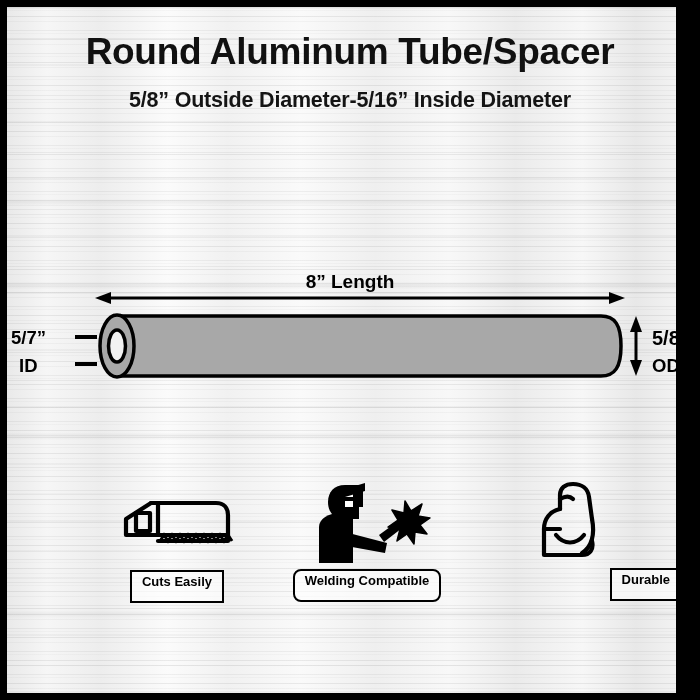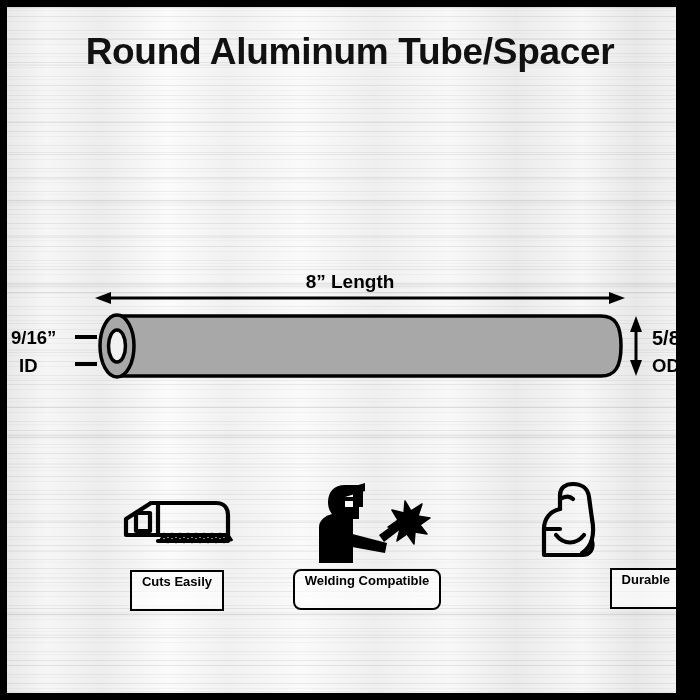--- a/index.html
+++ b/index.html
@@ -74,39 +74,40 @@
   #od-label2 { left:645px; top:348px; font-size:18.5px;text-align:right; }
   
   #features { position:absolute; top:0; left:0; width:686px; height:686px; z-index:3; }
   .feature { position:absolute; text-align:center; }
   .feat-icon { display:block; margin:0 auto; }
   .feat-label {
     display:inline-block;
     border:2px solid #000;
     background:rgba(255,255,255,0.60);
     font-size:13px; font-weight:bold; color:#000;
-    padding:3px 10px 20px 10px;
+    padding:3px 10px 12px 10px;
     line-height:1.1;
     white-space:nowrap;
   }
   #feat-0 { left:60px;  top:484px; width:220px; }
   #feat-1 { left:250px; top:472px; width:220px; }
   #feat-2 { left:455px; top:472px; width:220px;text-align:right; }
   #feat-0 .feat-label { margin-top:9px; }
   #feat-1 .feat-label { margin-top:6px;border-radius:8px; }
   #feat-2 .feat-label { margin-top:5px; }
 </style>
 </head>
 <body>
 
 <div id="poster">
   <div id="plate">
 
     <div id="header">
       <div id="title">Round Aluminum Tube/Spacer</div>
+      <div id="subtitle">5/8” Outside Diameter-5/16” Inside Diameter</div>
     </div>
 
     <div id="diagram">
 
       <svg width="686" height="686" viewBox="0 0 686 686" style="position:absolute;top:0;left:0;">
 
         <g>
           <line x1="95" y1="291" x2="611" y2="291" stroke="#000" stroke-width="3"></line>
           <polygon points="88,291 104,285 104,297" fill="#000"></polygon>
           <polygon points="618,291 602,285 602,297" fill="#000"></polygon>
@@ -131,21 +132,21 @@
         </g>
 
         <g>
           <line x1="629" y1="316" x2="629" y2="362" stroke="#000" stroke-width="3"></line>
           <polygon points="629,309 623,325 635,325" fill="#000"></polygon>
           <polygon points="629,369 623,353 635,353" fill="#000"></polygon>
         </g>
       </svg>
 
       <div class="dimtext" id="len-label">8” Length</div>
-      <div class="dimtext" id="id-label">9/16”</div>
+      <div class="dimtext" id="id-label">5/7”</div>
       <div class="dimtext" id="id-label2">ID</div>
       <div class="dimtext" id="od-label">5/8”</div>
       <div class="dimtext" id="od-label2">OD</div>
     </div>
 
     <div id="features">
 
       <div class="feature" id="feat-0">
         <svg class="feat-icon" width="130" height="70" viewBox="0 0 130 70">
           <g fill="none" stroke="#000" stroke-width="4.2" stroke-linejoin="round" stroke-linecap="round">

